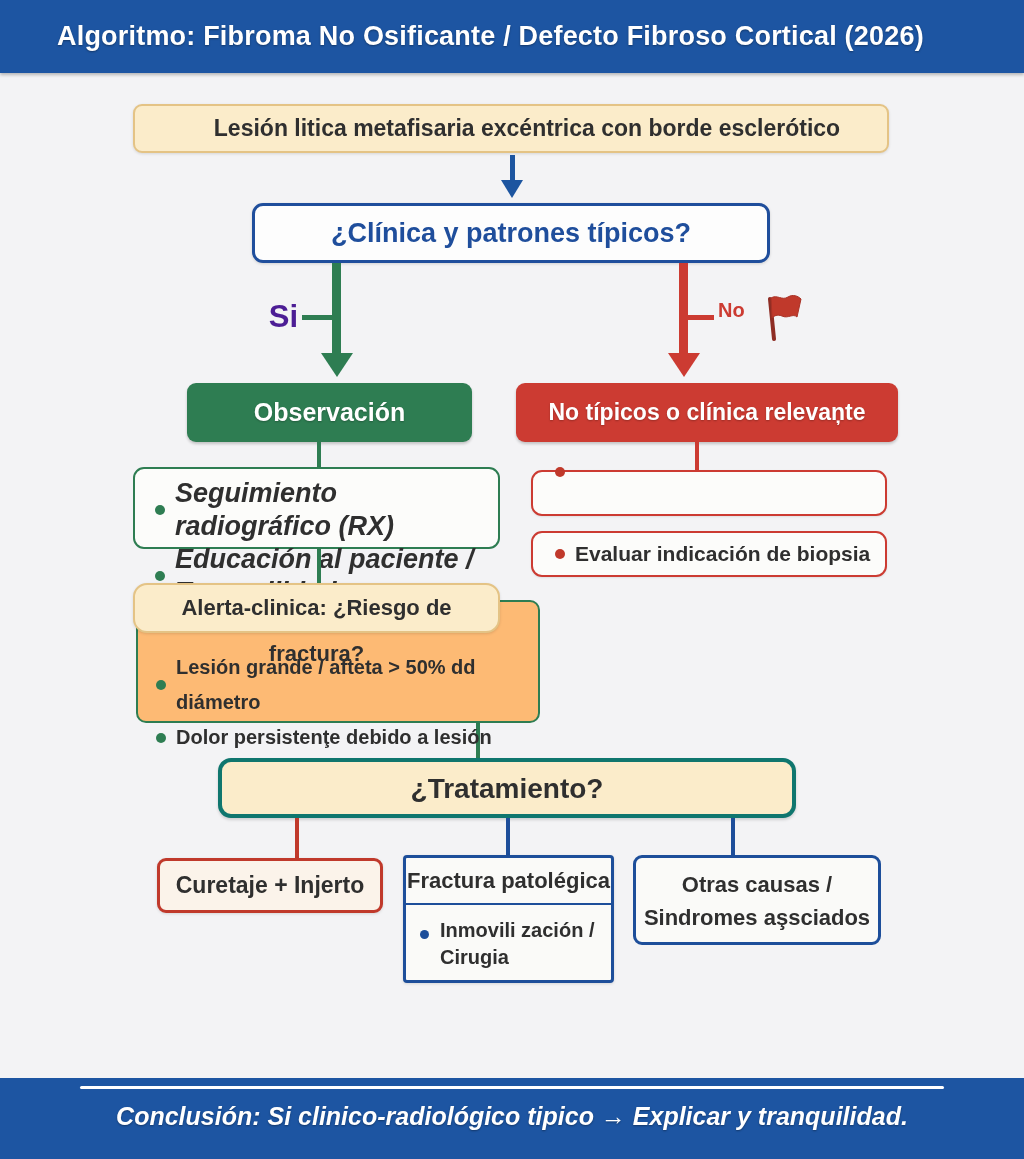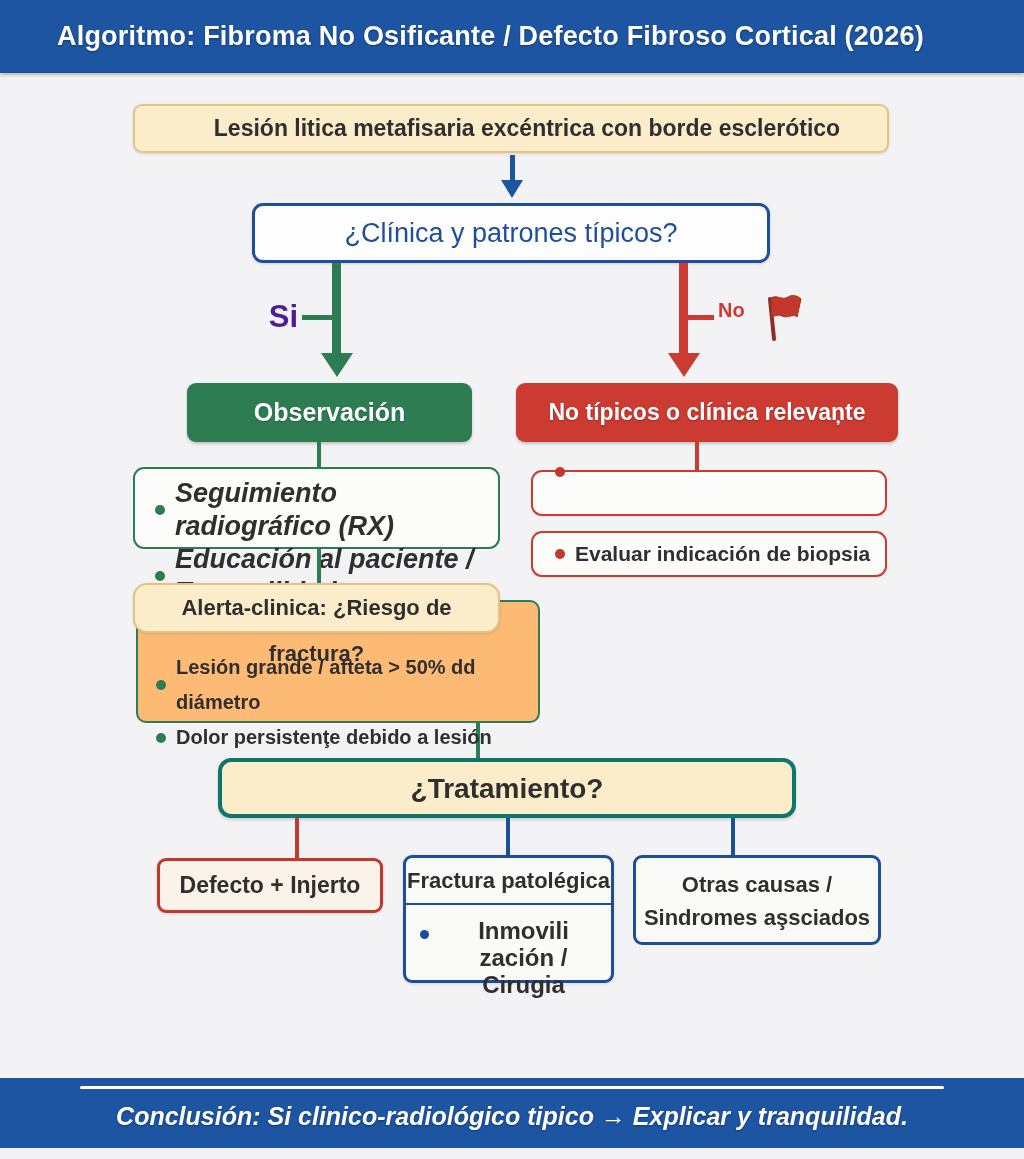--- a/index.html
+++ b/index.html
@@ -11,21 +11,21 @@
   }
 
   
   .bar { position:absolute; left:0; width:1024px; background:#1d55a2; }
   #header-bar { top:0; height:73px; box-shadow:0 2px 3px rgba(0,0,0,.25); }
   #header-bar .title {
     position:absolute; left:57px; top:0; height:73px; line-height:73px;
     color:#ffffff; font-size:27px; font-weight:700; letter-spacing:.2px;
     text-shadow:0 1px 2px rgba(0,0,0,.35);
   }
-  #footer-bar { top:1078px; height:70px; }
+  #footer-bar { top:1078px; height:81px; }
   #footer-rule { position:absolute; left:80px; top:8px; width:864px; height:3px; background:#ffffff; border-radius:2px; }
   #footer-text {
     position:absolute; left:0; top:24px; width:1024px; text-align:center;
     color:#ffffff; font-size:25px; font-weight:700; font-style:italic;
     text-shadow:0 1px 2px rgba(0,0,0,.35);
   }
 
   
   .abs { position:absolute; }
   .box { position:absolute; border-radius:9px; }
@@ -33,21 +33,21 @@
   .center { text-align:center; }
 
   #start-box { left:133px; top:104px; width:756px; height:49px; }
   #start-box .txt { padding-left:32px; line-height:45px; font-size:23px; font-weight:600; color:#2f2f2f; }
 
   #question-box {
     left:252px; top:203px; width:518px; height:60px;
     background:#fdfdfd; border:3px solid #1f4e9c; border-radius:11px;
     box-shadow:0 1px 3px rgba(0,0,0,.15);
   }
-  #question-box .txt { line-height:54px; font-size:27px; font-weight:400; color:#1f4e9c; }
+  #question-box .txt { line-height:54px; font-size:27px; font-weight:700; color:#1f4e9c; }
 
   
   .vline { position:absolute; }
   .arrowhead { position:absolute; width:0; height:0; }
 
   #arrow1-line { left:510px; top:155px; width:5px; height:27px; background:#1d55a0; }
   #arrow1-head { left:501px; top:180px; border-left:11px solid transparent; border-right:11px solid transparent; border-top:18px solid #1d55a0; }
 
   #si-line  { left:332px; top:263px; width:9px; height:92px; background:#2e7d52; }
   #si-head  { left:321px; top:353px; border-left:16px solid transparent; border-right:16px solid transparent; border-top:24px solid #2e7d52; }
@@ -116,26 +116,26 @@
 
   #curetaje-box {
     left:157px; top:858px; width:226px; height:55px;
     background:#fbf3ea; border:3px solid #c0392b; border-radius:9px;
     box-shadow:0 1px 3px rgba(0,0,0,.12);
   }
   #curetaje-box .txt { line-height:49px; font-size:23px; font-weight:700; color:#2f2f2f; }
 
   #fractura-box {
     left:403px; top:855px; width:211px; height:128px;
-    background:#fafaf8; border:3px solid #1d4e9a; border-radius:9px;
+    background:#fafaf8; border:3px solid #1d4e9a; border-radius:4px;
     box-shadow:0 1px 3px rgba(0,0,0,.12);
   }
   #fractura-header { height:47px; line-height:45px; font-size:22px; font-weight:600; color:#2f2f2f; text-align:center; border-bottom:2px solid #1d4e9a; }
   #fractura-items { padding:12px 4px 0 8px; }
-  #fractura-items li { font-size:24px; line-height:27px;text-align:center; }
+  #fractura-items li { font-size:20px; line-height:27px; }
   #fractura-items .dot { top:13px; margin-top:0; width:9px; height:9px; }
 
   #otras-box {
     left:633px; top:855px; width:248px; height:90px;
     background:#fafaf8; border:3px solid #1d4e9a; border-radius:9px;
     padding:10px 6px 0 6px;
   }
   #otras-box .txt { font-size:22px; font-weight:600; line-height:33px; color:#2f2f2f; text-align:center; }
 </style>
 </head>
@@ -234,21 +234,21 @@
 
   <div class="box center" id="treatment-box">
     <div class="txt">¿Tratamiento?</div>
   </div>
 
   <div class="vline" id="t-conn-red"></div>
   <div class="vline" id="t-conn-blue1"></div>
   <div class="vline" id="t-conn-blue2"></div>
 
   <div class="box center" id="curetaje-box">
-    <div class="txt">Defecto + Injerto</div>
+    <div class="txt">Curetaje + Injerto</div>
   </div>
 
   <div class="box" id="fractura-box">
     <div id="fractura-header">Fractura patolégica</div>
     <ul class="plain" id="fractura-items">
       <li class="item">
         <span class="dot blue"></span>
         <span>Inmovili zación / Cirugia</span>
       </li>
     </ul>

